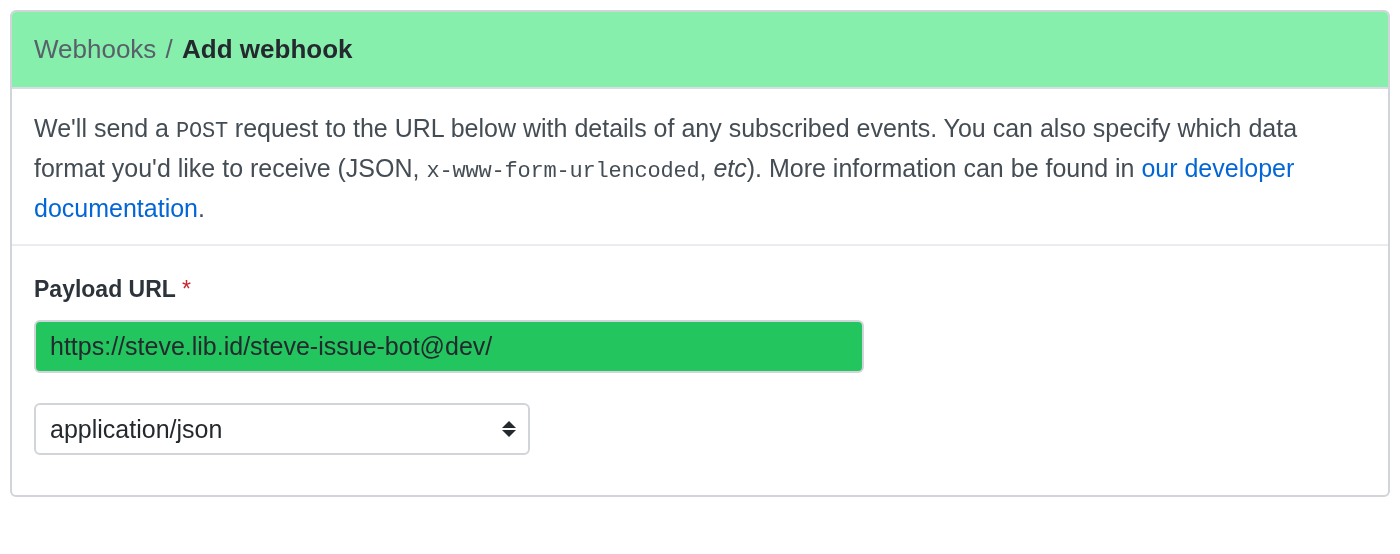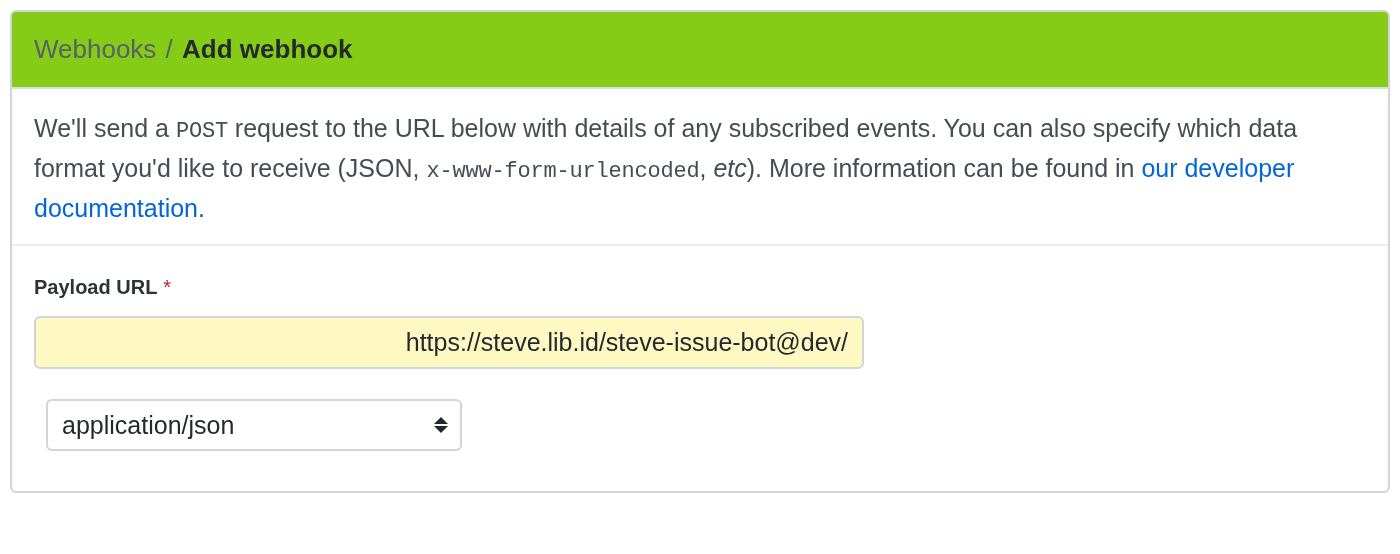--- a/index.html
+++ b/index.html
@@ -13,21 +13,21 @@
     line-height: 1.5;
   }
   .panel {
     width: 1380px;
     margin: 10px;
     border: 2px solid #d1d5da;
     border-radius: 6px;
     overflow: hidden;
   }
   .panel-header {
-    background: #84cc16;
+    background: #86efac;
     border-bottom: 2px solid #d9dde2;
     padding: 18px 22px 18px 22px;
     font-size: 26px;
   }
   .panel-header .crumb {
     color: #586069;
     font-weight: 400;
   }
   .panel-header .sep {
     color: #586069;
@@ -60,46 +60,44 @@
   }
   .form-body {
     padding: 26px 22px 10px 22px;
   }
   .form-group {
     margin-bottom: 30px;
   }
   .form-label {
     display: block;
     font-weight: 600;
-    font-size: 20px;
+    font-size: 23px;
     color: #2d333a;
     margin-bottom: 14px;
   }
   .form-label .req {
     color: #cb2431;
     margin-left: 6px;
     font-weight: 400;
   }
   .text-input {
     width: 830px;
     max-width: 100%;
     padding: 10px 14px;
     font-size: 25px;
     color: #24292e;
-    background: #fef9c3;
+    background: #22c55e;
     border: 2px solid #d1d5da;
     border-radius: 6px;
     outline: none;
     font-family: inherit;
-    text-align: right;
   }
   .select-wrap {
     position: relative;
-    width: 416px;
-    margin-left: 12px;
+    width: 496px;
   }
   .select-input {
     appearance: none;
     -webkit-appearance: none;
     -moz-appearance: none;
     width: 100%;
     padding: 10px 44px 10px 14px;
     font-size: 25px;
     color: #24292e;
     background: #ffffff;

